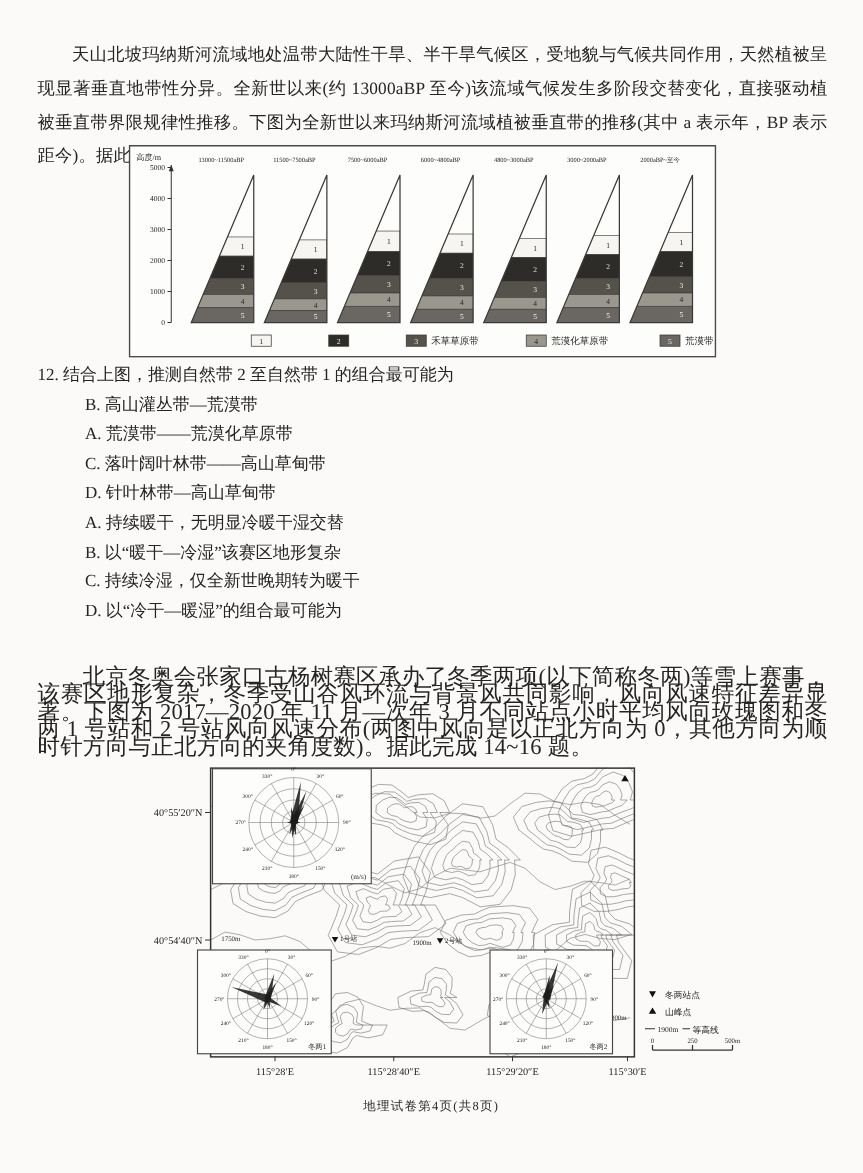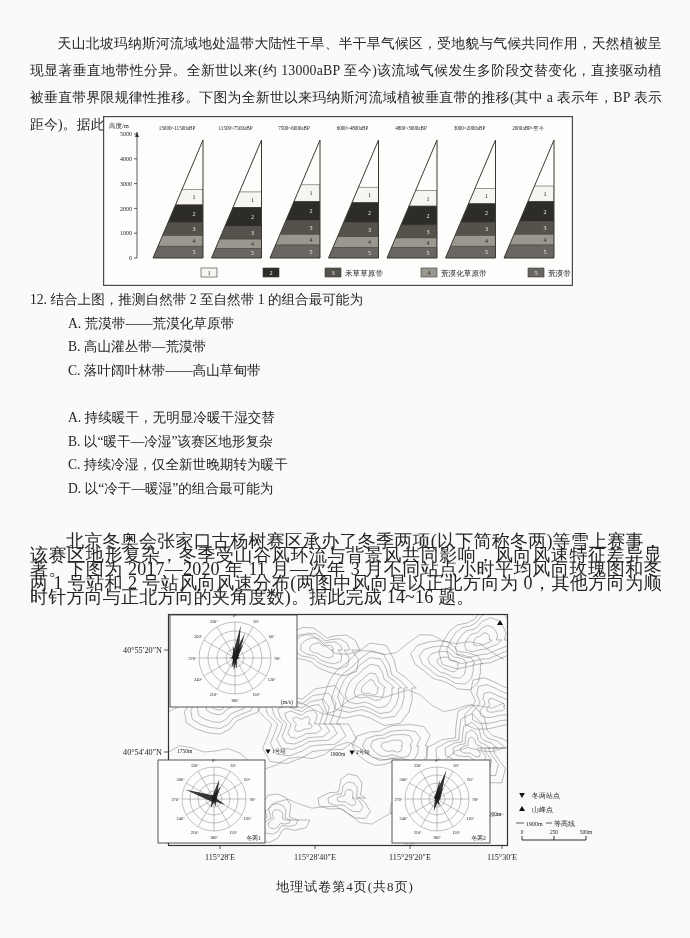--- a/index.html
+++ b/index.html
@@ -13,21 +13,21 @@
     position:absolute;left:30px;width:632px;
     font-size:13.8px;line-height:27px;text-align:justify;text-indent:2em;
     letter-spacing:0.2px;
   }
   .para2{line-height:14px;font-size:18px;}
   .question{position:absolute;left:30px;width:632px;font-size:13.6px;}
   .q-stem{line-height:23.5px;font-weight:normal;}
   .q-opt{line-height:23.5px;margin-left:38px;}
   .footer{
     position:absolute;left:0;right:0;top:878px;text-align:center;
-    font-size:13px;color:#2b2b2b;letter-spacing:1px;
+    font-size:10px;color:#2b2b2b;letter-spacing:1px;
   }
   svg{position:absolute;}
   .fig1{left:103px;top:116px;}
   .fig2{left:40px;top:606px;}
 </style>
 </head>
 <body>
 
 <p class="para" style="top:16px;">天山北坡玛纳斯河流域地处温带大陆性干旱、半干旱气候区，受地貌与气候共同作用，天然植被呈现显著垂直地带性分异。全新世以来(约 13000aBP 至今)该流域气候发生多阶段交替变化，直接驱动植被垂直带界限规律性推移。下图为全新世以来玛纳斯河流域植被垂直带的推移(其中 a 表示年，BP 表示距今)。据此完成 12~13 题。</p>
 
@@ -183,23 +183,24 @@
       <text x="326" y="159" font-size="6.2" text-anchor="middle" fill="#2a2a2a">4</text>
       <text x="338" y="159.6" font-size="7.6" fill="#1e1e1e">荒漠化草原带</text>
       <rect x="425" y="152" width="16" height="9" fill="#6a6762" stroke="#3c3a37" stroke-width="0.6"></rect>
       <text x="433" y="159" font-size="6.2" text-anchor="middle" fill="#f0efec">5</text>
       <text x="445" y="159.6" font-size="7.6" fill="#1e1e1e">荒漠带</text>
     </g>
   </svg>
 
 <div class="question" style="top:288px;">
   <div class="q-stem">12. 结合上图，推测自然带 2 至自然带 1 的组合最可能为</div>
+  <div class="q-opt">B. 高山灌丛带—荒漠带</div>
   <div class="q-opt">A. 荒漠带——荒漠化草原带</div>
-  <div class="q-opt">B. 高山灌丛带—荒漠带</div>
   <div class="q-opt">C. 落叶阔叶林带——高山草甸带</div>
+  <div class="q-opt">D. 针叶林带—高山草甸带</div>
 </div>
 
 <div class="question" style="top:406px;">
   <div class="q-opt">A. 持续暖干，无明显冷暖干湿交替</div>
   <div class="q-opt">B. 以“暖干—冷湿”该赛区地形复杂</div>
   <div class="q-opt">C. 持续冷湿，仅全新世晚期转为暖干</div>
   <div class="q-opt">D. 以“冷干—暖湿”的组合最可能为</div>
 </div>
 
 <p class="para para2" style="top:516px;">北京冬奥会张家口古杨树赛区承办了冬季两项(以下简称冬两)等雪上赛事，该赛区地形复杂，冬季受山谷风环流与背景风共同影响，风向风速特征差异显著。下图为 2017—2020 年 11 月—次年 3 月不同站点小时平均风向玫瑰图和冬两 1 号站和 2 号站风向风速分布(两图中风向是以正北方向为 0，其他方向为顺时针方向与正北方向的夹角度数)。据此完成 14~16 题。</p>

